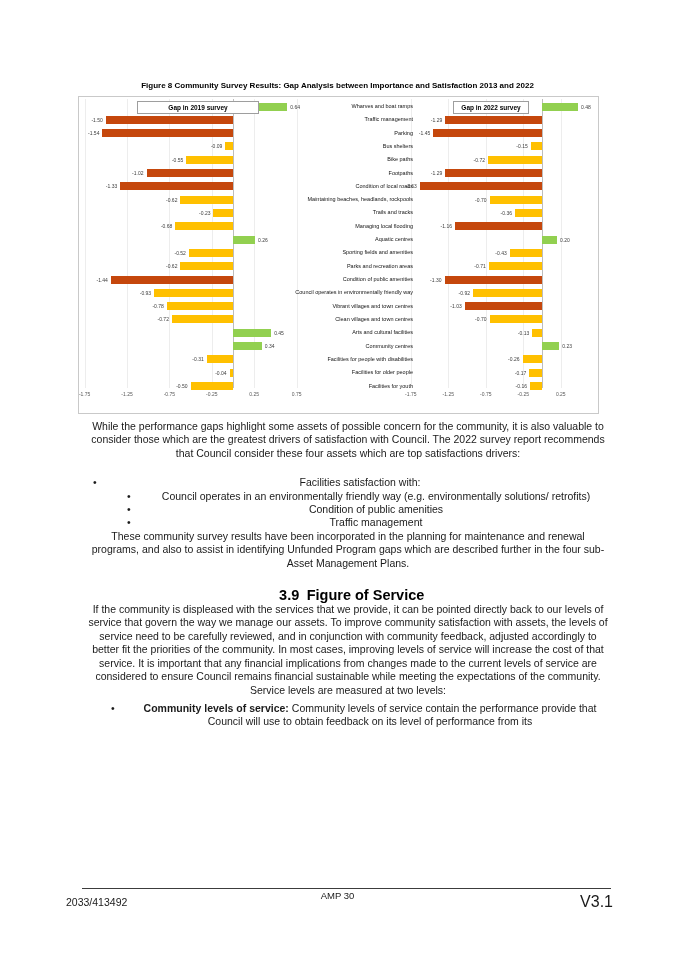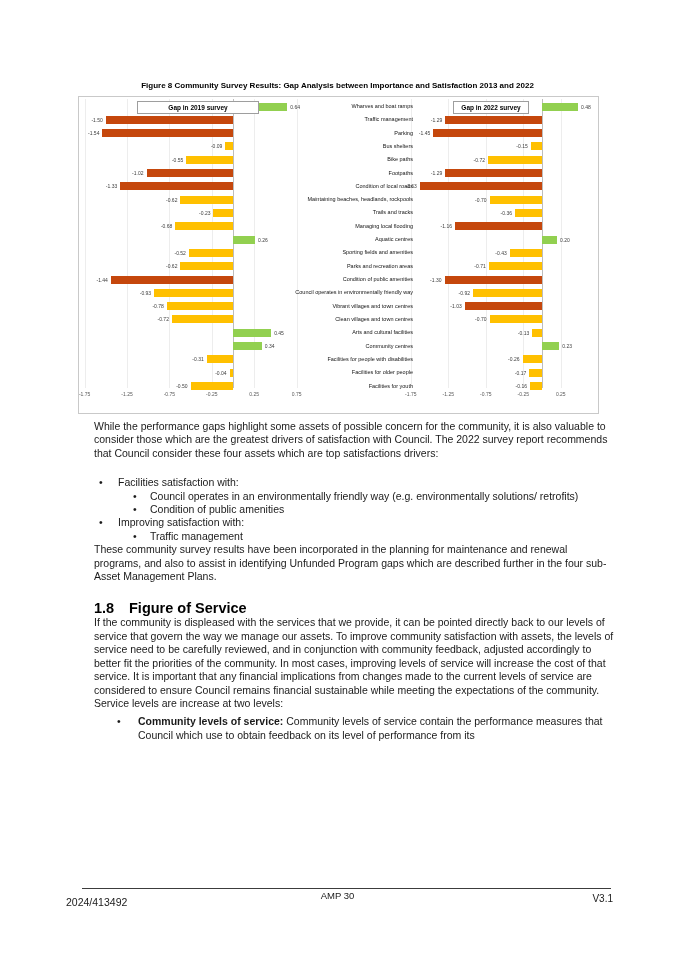--- a/index.html
+++ b/index.html
@@ -13,43 +13,43 @@
   .grid{position:absolute;width:1px;background:#ededed;z-index:0;}
   .grid.zero{background:#bdbdbd;}
   .gap-bar{position:absolute;height:8px;z-index:1;}
   .vlabel{position:absolute;font-size:5px;color:#3d3d3d;white-space:nowrap;z-index:2;}
   .clabel{position:absolute;font-size:5.5px;color:#141414;white-space:nowrap;z-index:1;}
   .xlabel{position:absolute;font-size:5px;color:#595959;text-align:center;z-index:1;}
   .ctitle{position:absolute;top:4px;height:11px;line-height:11px;background:#fff;
           border:1px solid #9e9e9e;font-size:6.5px;font-weight:bold;text-align:center;
           color:#000;z-index:3;}
   
-  .body-text{position:absolute;left:94px;top:420px;width:520px;
-             font-size:10.5px;line-height:13.4px;color:#1a1a1a;}
+  .body-text{position:absolute;left:88px;top:420px;width:520px;
+             font-size:10.5px;line-height:13.4px;color:#1a1a1a;text-align:center;}
   .body-text p{margin:0;}
   .p1{margin-top:2px;}
   .list{margin-top:16px;}
   .b1{position:relative;padding-left:24px;}
   .b1::before{content:"\2022";position:absolute;left:5px;}
   .b2{position:relative;padding-left:56px;}
   .b2::before{content:"\2022";position:absolute;left:39px;}
   .p2{margin-top:10px;}
   .heading{margin-top:17px;font-size:14.5px;font-weight:bold;color:#000;line-height:16px;}
   .hnum{display:inline-block;width:35px;}
   .p3{margin-top:9px;}
   .p4{margin-top:8px;}
   .p5{margin-top:7px;}
   .b-final{margin-top:5px;position:relative;padding-left:44px;}
   .b-final::before{content:"\2022";position:absolute;left:23px;}
   .bold{font-weight:bold;}
   
   .f-line{position:absolute;left:82px;right:64px;top:888px;border-top:1px solid #3c3c3c;}
   .f-left{position:absolute;left:66px;top:896px;font-size:10.5px;color:#1a1a1a;}
   .f-center{position:absolute;left:0;right:0;top:890px;text-align:center;font-size:9.5px;color:#1a1a1a;}
-  .f-right{position:absolute;right:62px;top:893px;font-size:10px;color:#1a1a1a;margin-left:24px;}
+  .f-right{position:absolute;right:62px;top:893px;font-size:16px;color:#1a1a1a;margin-left:24px;}
 </style>
 </head>
 <body>
 
 <div class="page">
 
   <div class="caption">Figure 8 Community Survey Results: Gap Analysis between Importance and Satisfaction 2013 and 2022</div>
 
   <div class="figure-box" id="figure-charts">
       <div class="grid" style="left: 5.6px; top: 2px; height: 289px;"></div>
@@ -190,36 +190,35 @@
       <div class="clabel" style="right: 185px; top: 285.51px;">Facilities for youth</div>
     </div>
 
   <div class="body-text">
     <p class="p1">While the performance gaps highlight some assets of possible concern for the community, it is also valuable to consider those which are the greatest drivers of satisfaction with Council. The 2022 survey report recommends that Council consider these four assets which are top satisfactions drivers:</p>
 
     <div class="list">
       <div class="b1"><span>Facilities satisfaction with:</span></div>
       <div class="b2"><span>Council operates in an environmentally friendly way (e.g. environmentally solutions/ retrofits)</span></div>
       <div class="b2"><span>Condition of public amenities</span></div>
-      <div class="b1"><span>Improving satisfaction with:</span></div>
       <div class="b2"><span>Traffic management</span></div>
     </div>
 
     <p class="p2">These community survey results have been incorporated in the planning for maintenance and renewal programs, and also to assist in identifying Unfunded Program gaps which are described further in the four sub-Asset Management Plans.</p>
 
     <div class="heading">
-      <span class="hnum">1.8</span><span>Figure of Service</span>
+      <span class="hnum">3.9</span><span>Figure of Service</span>
     </div>
 
     <p class="p4">If the community is displeased with the services that we provide, it can be pointed directly back to our levels of service that govern the way we manage our assets. To improve community satisfaction with assets, the levels of service need to be carefully reviewed, and in conjunction with community feedback, adjusted accordingly to better fit the priorities of the community. In most cases, improving levels of service will increase the cost of that service. It is important that any financial implications from changes made to the current levels of service are considered to ensure Council remains financial sustainable while meeting the expectations of the community.</p>
-    <p class="p5">Service levels are increase at two levels:</p>
+    <p class="p5">Service levels are measured at two levels:</p>
 
     <div class="b-final">
-      <span class="bold">Community levels of service:</span><span> Community levels of service contain the performance measures that Council which use to obtain feedback on its level of performance from its</span>
+      <span class="bold">Community levels of service:</span><span> Community levels of service contain the performance provide that Council will use to obtain feedback on its level of performance from its</span>
     </div>
   </div>
 
   <div class="f-line"></div>
-  <span class="f-left">2024/413492</span>
+  <span class="f-left">2033/413492</span>
   <span class="f-center">AMP 30</span>
   <span class="f-right">V3.1</span>
 
 </div>
 
 </body></html>

